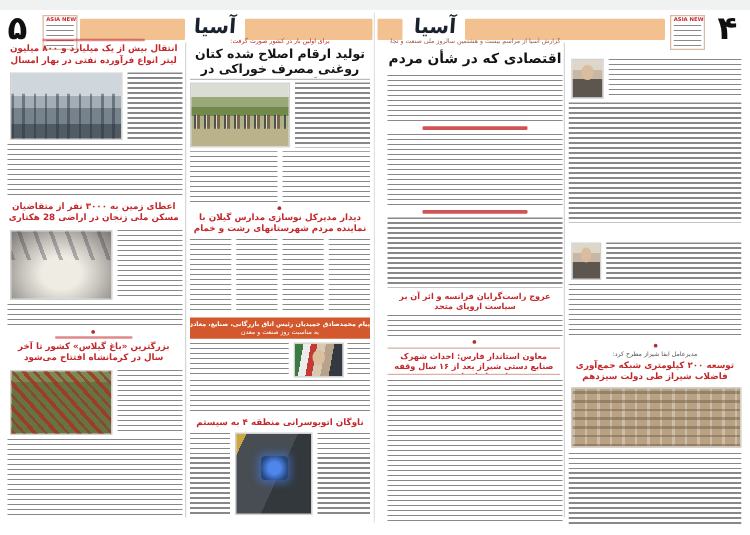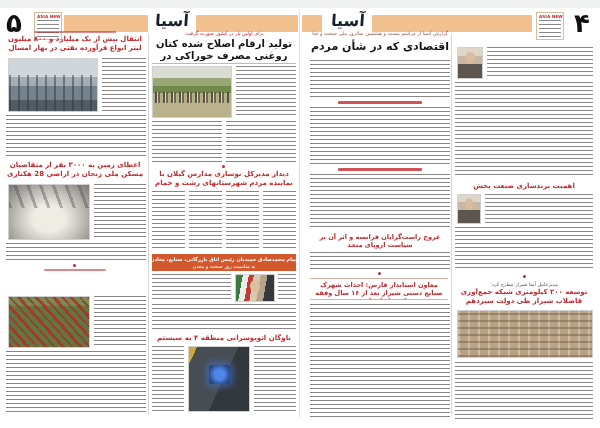--- a/index.html
+++ b/index.html
@@ -102,20 +102,21 @@
     <div class="tx" style="left:98px;top:58px;width:44px;height:54px;"></div>
     <div class="tx" style="left:2px;top:115px;width:140px;height:44px;"></div>
 
     <div class="h-red" style="left:2px;top:161px;width:138px;height:20px;font-size:7px;line-height:9px;">اعطای زمین به ۳۰۰۰ نفر از متقاضیان مسکن ملی زنجان در اراضی 28 هکتاری</div>
     <div class="photo ph-map" style="left:4px;top:184px;width:82px;height:56px;"></div>
     <div class="tx" style="left:90px;top:184px;width:52px;height:56px;"></div>
     <div class="tx" style="left:2px;top:243px;width:140px;height:18px;"></div>
     <div class="dot" style="left:69px;top:264px;"></div>
 
     <div class="kbar" style="left:40px;top:269px;width:62px;"></div>
+    <div class="h-red" style="left:2px;top:273px;width:138px;height:20px;font-size:7px;line-height:9px;">بزرگترین «باغ گیلاس» کشور تا آخر سال در کرمانشاه افتتاح می‌شود</div>
     <div class="photo ph-flowers" style="left:4px;top:296px;width:82px;height:52px;"></div>
     <div class="tx" style="left:90px;top:296px;width:52px;height:52px;"></div>
     <div class="tx" style="left:2px;top:351px;width:140px;height:62px;"></div>
 
     <div class="kicker" style="left:150px;top:30px;width:140px;">برای اولین بار در کشور صورت گرفت:</div>
     <div class="h-main" style="left:148px;top:38px;width:144px;height:24px;font-size:10px;line-height:12px;">تولید ارقام اصلاح شده کتان روغنی مصرف خوراکی در دانشگاه ولیعصر (عج) رفسنجان</div>
     <div class="hrule" style="left:148px;top:63px;width:144px;"></div>
     <div class="photo ph-field" style="left:148px;top:66px;width:80px;height:52px;"></div>
     <div class="tx" style="left:232px;top:66px;width:60px;height:52px;"></div>
     <div class="tx" style="left:148px;top:121px;width:70px;height:42px;"></div>
@@ -166,21 +167,20 @@
     <div class="tx" style="left:8px;top:252px;width:140px;height:18px;"></div>
     <div class="dot" style="left:76px;top:272px;"></div>
 
     <div class="h-red box-h" style="left:8px;top:278px;width:138px;height:22px;font-size:6.5px;line-height:8px;">معاون استاندار فارس: احداث شهرک صنایع دستی شیراز بعد از ۱۶ سال وقفه وارد فاز اجرایی شد</div>
     <div class="tx" style="left:8px;top:304px;width:140px;height:114px;"></div>
 
     <div class="photo ph-portrait" style="left:155px;top:47px;width:26px;height:32px;"></div>
     <div class="tx" style="left:185px;top:47px;width:106px;height:32px;"></div>
     <div class="tx" style="left:153px;top:82px;width:138px;height:96px;"></div>
 
-    <div class="h-red" style="left:153px;top:182px;width:138px;height:9px;font-size:7px;line-height:9px;">اهمیت برندسازی صنعت پخش</div>
     <div class="photo ph-portrait" style="left:155px;top:194px;width:24px;height:30px;"></div>
     <div class="tx" style="left:183px;top:194px;width:108px;height:30px;"></div>
     <div class="tx" style="left:153px;top:227px;width:138px;height:44px;"></div>
     <div class="dot" style="left:221px;top:275px;"></div>
 
     <div class="kicker" style="left:153px;top:281px;width:138px;color:#555;">مدیرعامل آبفا شیراز مطرح کرد:</div>
     <div class="h-red" style="left:153px;top:288px;width:138px;height:19px;font-size:7px;line-height:9px;">توسعه ۲۰۰ کیلومتری شبکه جمع‌آوری فاضلاب شیراز طی دولت سیزدهم</div>
     <div class="photo ph-aerial" style="left:155px;top:310px;width:136px;height:48px;"></div>
     <div class="tx" style="left:153px;top:362px;width:138px;height:58px;"></div>
   </div>

